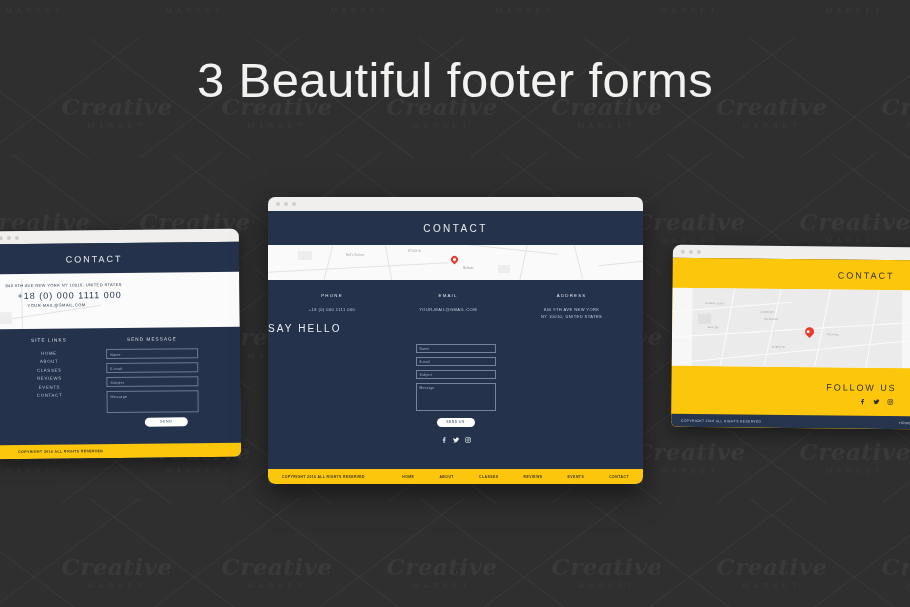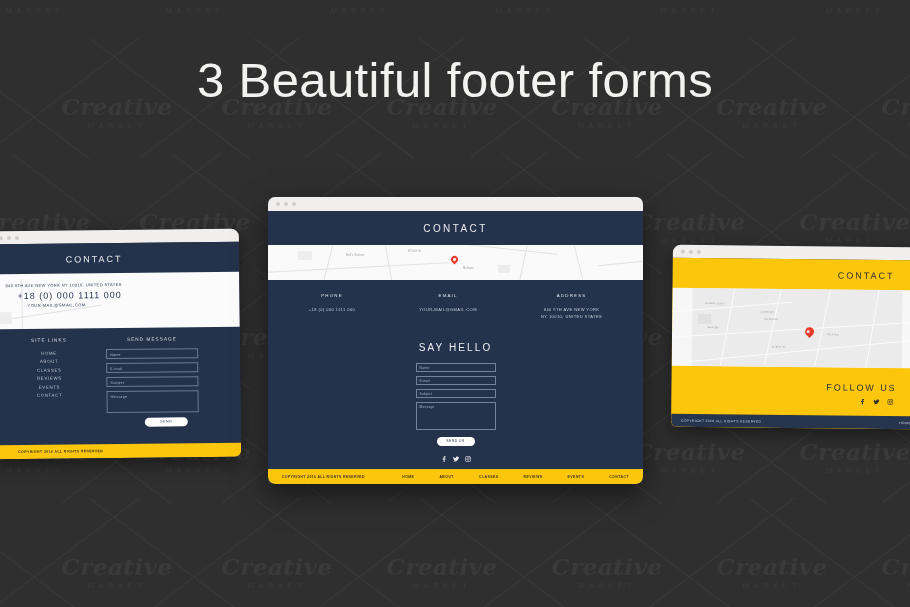--- a/index.html
+++ b/index.html
@@ -129,22 +129,22 @@
   .c-title{
     color:#e9eaec; font-size:10px; letter-spacing:2.4px;
     text-align:center; padding:12px 0 11px 0;
   }
   .c-map{ height:35px; background:#fafafa; position:relative; overflow:hidden; }
   .c-info{ display:flex; justify-content:center; gap:64px; padding-top:13px; }
   .c-col{ text-align:center; }
   .c-col .hd{ font-size:4.4px; letter-spacing:1.2px; color:#e3e6eb; }
   .c-col .vl{ font-size:4px; letter-spacing:.45px; color:#c6ccd8; margin-top:9px; line-height:1.7; }
   .c-say{
-    text-align:center; color:#eceef1; font-size:10px;
-    letter-spacing:2.1px; margin-top:21px;
+    color:#eceef1; font-size:10px;
+    letter-spacing:2.1px; margin-top:2px;
   }
   .c-form{ width:80px; margin:10px auto 0 auto; }
   .c-inp{
     height:9px; border:.5px solid #76829a; margin-bottom:4px;
     font-size:3.3px; color:#a7b0c0; padding:2.3px 0 0 3px; letter-spacing:.25px;
   }
   .c-inp.msg{ height:28px; }
   .c-send{
     width:38px; height:9px; background:#fff; border-radius:5px;
     margin:7px auto 0 auto; font-size:3.4px; letter-spacing:.5px;

